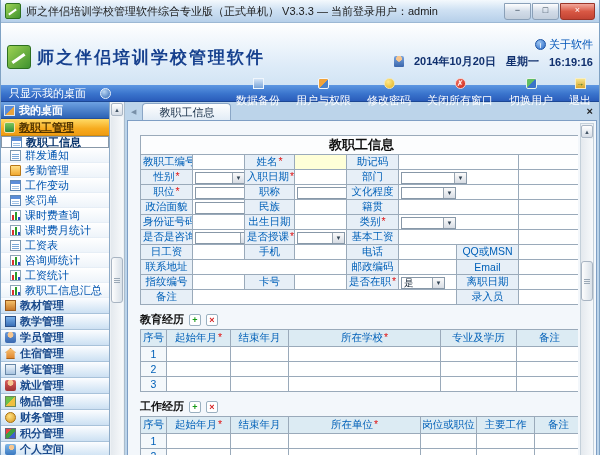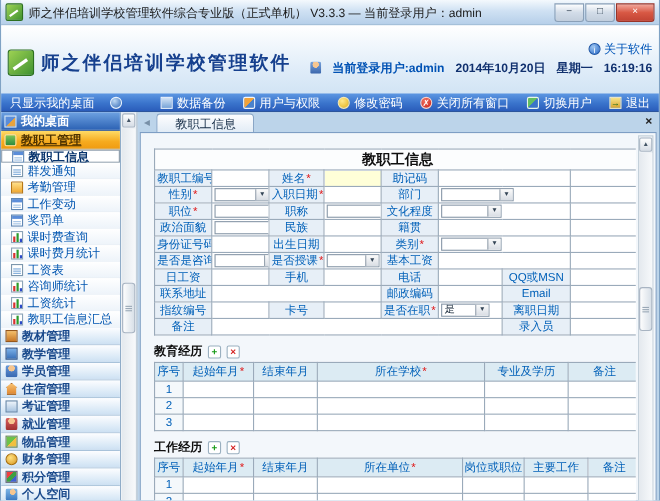--- a/index.html
+++ b/index.html
@@ -32,21 +32,21 @@
   .userrow{display:flex;align-items:center;gap:10px;white-space:nowrap;}
   .person-ic{width:10px;height:11px;flex:none;border-radius:2px 2px 1px 1px;
              background:radial-gradient(circle at 50% 25%,#f6c690 28%,rgba(0,0,0,0) 32%),linear-gradient(#7aa4dc,#3a66ac);}
   .usertxt{color:#0052b4;font-weight:bold;}
   .datetxt{color:#10306e;font-weight:bold;}
   
   .toolbar{height:16px;background:linear-gradient(#5d97e2,#3a74cc 55%,#2a5cba);display:flex;align-items:center;
            padding:0 8px;color:#fff;font-size:11px;border-bottom:1px solid #1c4794;}
   .tbtn{display:flex;align-items:center;gap:4px;cursor:pointer;white-space:nowrap;margin-right:14px;}
   .tb-right{margin-left:auto;display:flex;}
-  .tb-right .tbtn{margin-right:0;margin-left:16px;}
+  .tb-right .tbtn{margin-right:0;margin-left:16px;flex-direction:column;}
   .ic{display:inline-block;width:11px;height:11px;flex:none;box-sizing:border-box;}
   .t-pin{width:11px;height:11px;border-radius:50%;background:radial-gradient(circle at 35% 30%,#bcd8f4,#2e66b4);border:1px solid #e8f2fc;}
   .t-backup{background:linear-gradient(#d4e4f6,#78a4d8);border:1px solid #f0f6fc;}
   .t-users{background:linear-gradient(135deg,#f0a23a 50%,#4a82cc 50%);border:1px solid #f0f6fc;border-radius:2px;}
   .t-password{border-radius:50%;background:radial-gradient(circle at 35% 30%,#ffe98c,#e2af18);border:1px solid #f6e8b0;}
   .t-close-all{border-radius:50%;background:radial-gradient(circle at 35% 30%,#f07060,#c81e14);border:1px solid #fad0c8;position:relative;}
   .t-close-all::after{content:"✗";position:absolute;inset:0;color:#fff;font-size:8px;line-height:10px;text-align:center;}
   .t-switch-user{background:linear-gradient(135deg,#62be62 50%,#3a74c8 50%);border:1px solid #e8f4e8;border-radius:2px;}
   .t-logout{background:linear-gradient(#f6e38a,#d8a62e);border:1px solid #f6eec8;position:relative;}
   .t-logout::after{content:"→";position:absolute;inset:0;color:#1a6a1a;font-size:8px;line-height:10px;text-align:center;font-weight:bold;}
@@ -148,21 +148,20 @@
   <div class="header">
     <span class="logo"></span>
     <span class="apptitle">师之伴侣培训学校管理软件</span>
     <span class="hright">
       <span class="aboutrow">
         <span class="info-ic">i</span>
         <span>关于软件</span>
       </span>
       <span class="userrow">
         <span class="person-ic"></span>
-        <span class="usertxt">当前登录用户:admin</span>
         <span class="datetxt">2014年10月20日</span>
         <span class="datetxt">星期一</span>
         <span class="datetxt">16:19:16</span>
       </span>
     </span>
   </div>
 
   <div class="toolbar">
     <span>
         <span class="tbtn">

